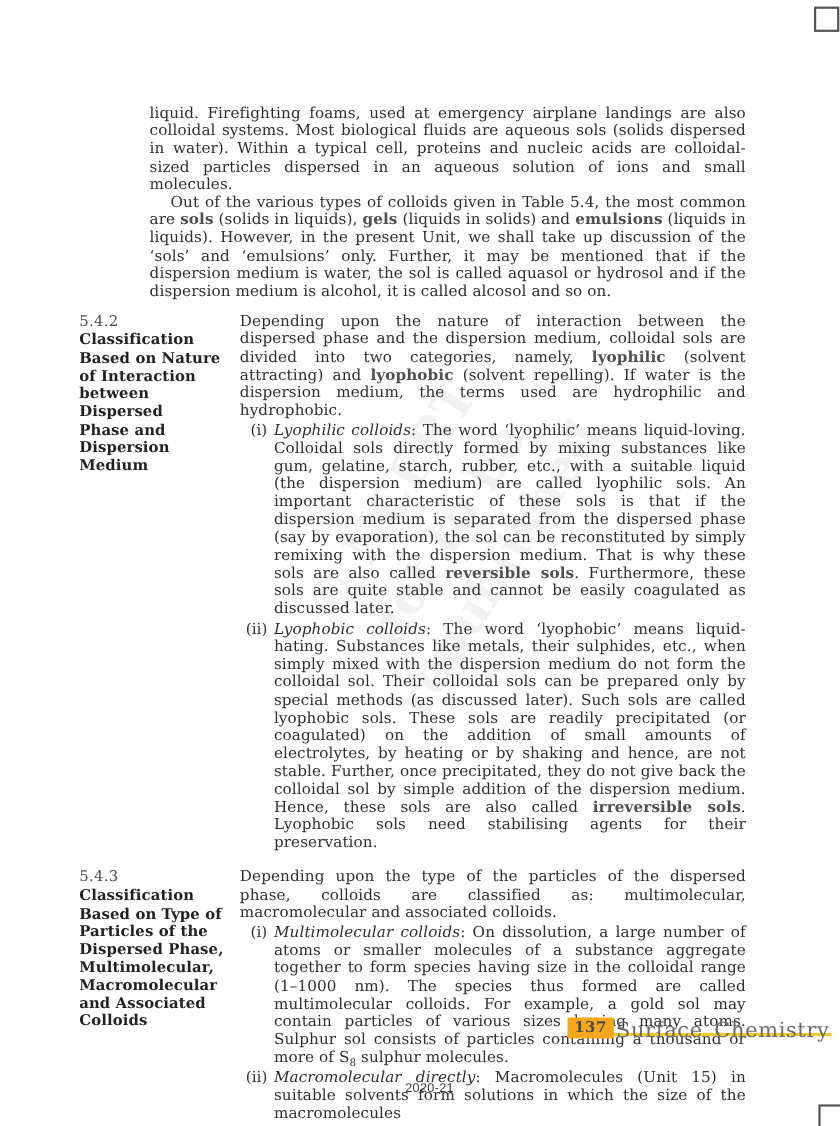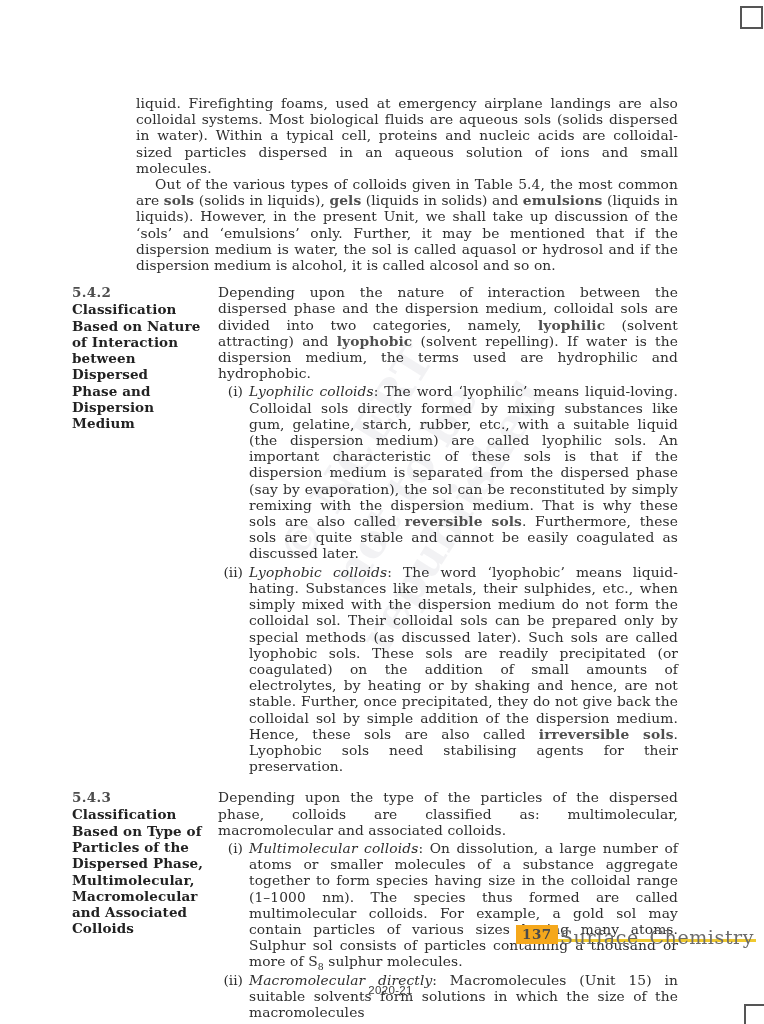--- a/index.html
+++ b/index.html
@@ -34,21 +34,21 @@
   .para{
     margin:0;text-align:justify;
     font-size:13.8px;line-height:16.2px;
     letter-spacing:0.1px;
   }
   .para.indent{text-indent:19px;}
 
   .section{display:grid;grid-template-columns:146px 1fr;margin-top:11px;}
   .margin-head{padding-right:10px;}
   .sec-num{
-    font-size:13.5px;font-weight:bold;color:#4d4d4d;
+    font-size:13.5px;font-weight:normal;color:#4d4d4d;
     margin:0 0 1px 0;letter-spacing:0.3px;
   }
   .sec-title{
     font-size:13.5px;font-weight:bold;color:#222;
     margin:0;line-height:16.3px;white-space:pre-line;letter-spacing:0.1px;
   }
   .sec-body{min-width:0;}
   .list{margin-top:2px;}
   .item{display:flex;margin-top:2px;}
   .marker{flex:none;width:25px;text-align:right;font-size:13.8px;line-height:16.2px;}

